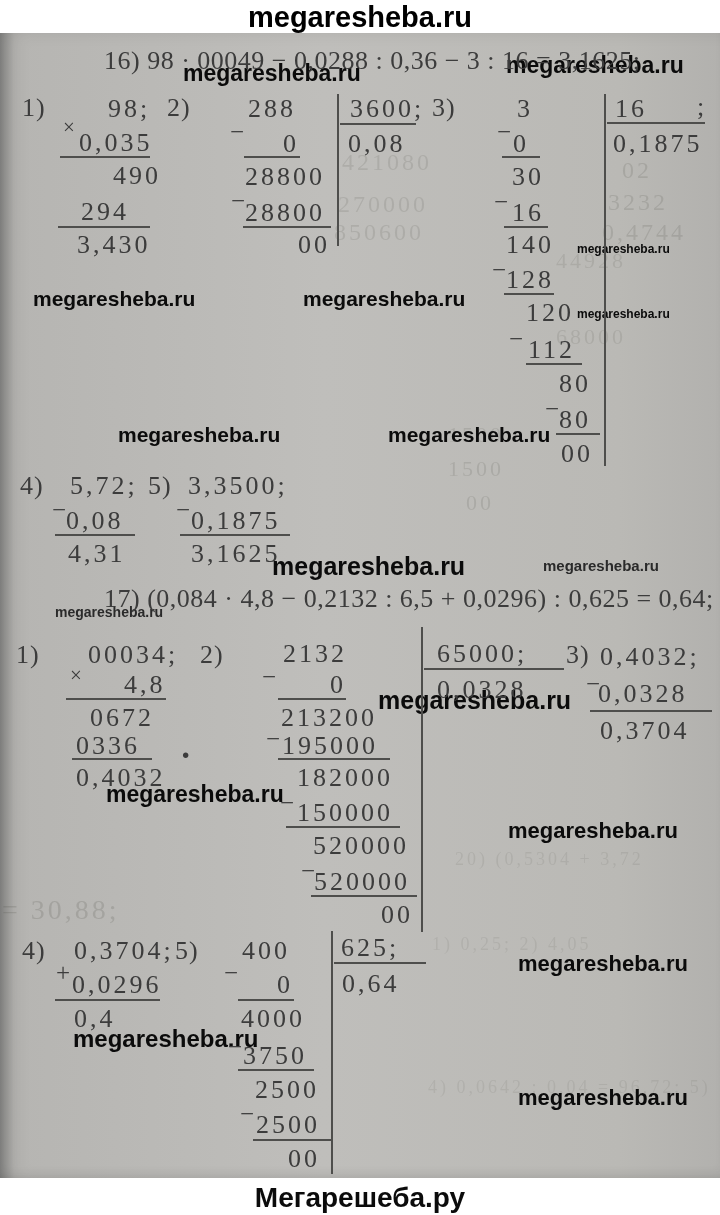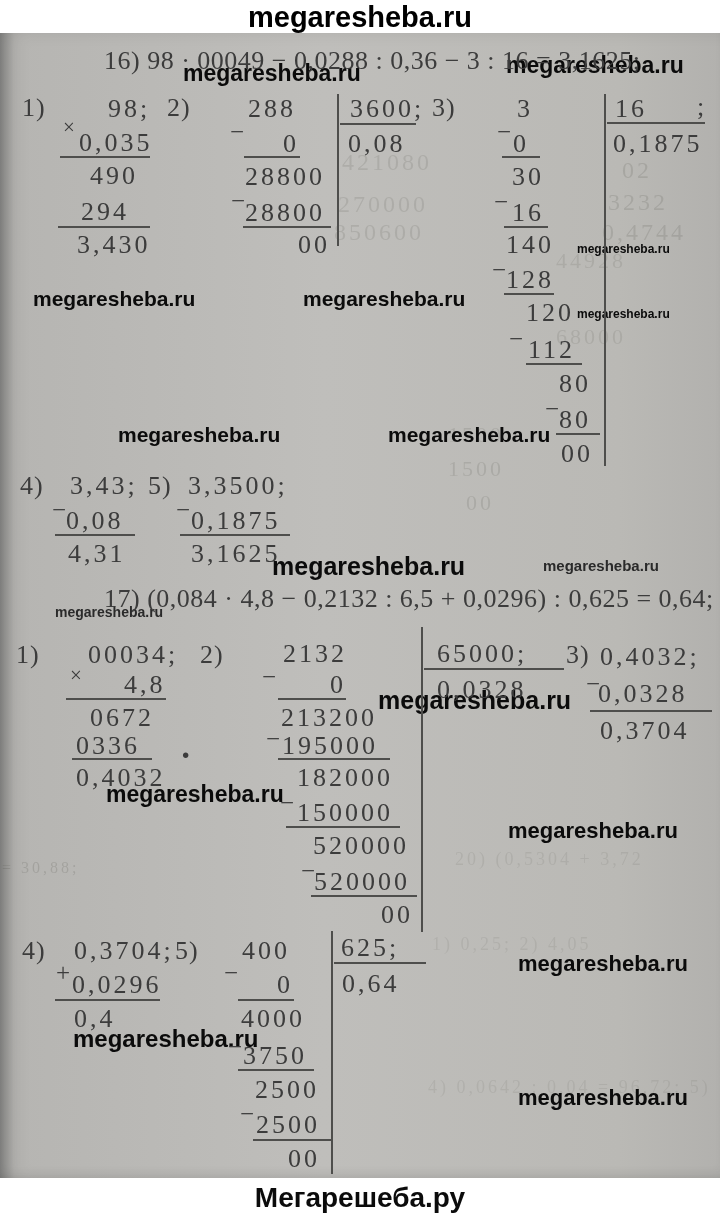--- a/index.html
+++ b/index.html
@@ -37,21 +37,21 @@
 <span class="ghost" style="left:338px;top:192px;font-size:24px;opacity:.14">270000</span>
 <span class="ghost" style="left:334px;top:220px;font-size:24px;opacity:.14">850600</span>
 <span class="ghost" style="left:622px;top:158px;font-size:24px;opacity:.16">02</span>
 <span class="ghost" style="left:608px;top:190px;font-size:24px;opacity:.16">3232</span>
 <span class="ghost" style="left:602px;top:220px;font-size:24px;opacity:.16">0,4744</span>
 <span class="ghost" style="left:556px;top:250px;font-size:22px;opacity:.13">44928</span>
 <span class="ghost" style="left:556px;top:326px;font-size:22px;opacity:.13">68000</span>
 <span class="ghost" style="left:448px;top:424px;font-size:22px;opacity:.15">1500</span>
 <span class="ghost" style="left:448px;top:458px;font-size:22px;opacity:.15">1500</span>
 <span class="ghost" style="left:466px;top:492px;font-size:22px;opacity:.15">00</span>
-<span class="ghost" style="left:2px;top:860px;font-size:16px;opacity:.18">= 30,88;</span>
+<span class="ghost" style="left:2px;top:896px;font-size:28px;opacity:.18">= 30,88;</span>
 <span class="ghost" style="left:455px;top:850px;font-size:18px;opacity:.11">20) (0,5304 + 3,72</span>
 <span class="ghost" style="left:432px;top:935px;font-size:18px;opacity:.10">1) 0,25; 2) 4,05</span>
 <span class="ghost" style="left:428px;top:1078px;font-size:18px;opacity:.10">4) 0,0642 : 0,04 = 96,72; 5)</span>
 
 <span class="wm" style="left:183px;top:62px;font-size:23px">megaresheba.ru</span>
 <span class="wm" style="left:506px;top:54px;font-size:23px">megaresheba.ru</span>
 <span class="wm" style="left:33px;top:288px;font-size:21px">megaresheba.ru</span>
 <span class="wm" style="left:303px;top:288px;font-size:21px">megaresheba.ru</span>
 <span class="wm" style="left:577px;top:243px;font-size:12px">megaresheba.ru</span>
 <span class="wm" style="left:577px;top:308px;font-size:12px">megaresheba.ru</span>
@@ -67,21 +67,21 @@
 <span class="wm" style="left:73px;top:1027px;font-size:24px">megaresheba.ru</span>
 <span class="wm" style="left:518px;top:1087px;font-size:22px">megaresheba.ru</span>
 
 <div class="head" style="left:104px;top:48px">16) 98 · 00049 − 0,0288 : 0,36 − 3 : 16 = 3,1625;</div>
 
 <span class="lbl" style="left:22px;top:95px">1)</span>
 <span class="num" style="left:108px;top:96px">98;</span>
 <span class="sign" style="left:63px;top:117px;font-size:21px">×</span>
 <span class="num" style="left:79px;top:130px">0,035</span>
 <div class="hl" style="left:60px;top:156px;width:90px"></div>
-<span class="num" style="left:90px;top:163px">490</span>
+<span class="num" style="left:113px;top:163px">490</span>
 <span class="num" style="left:81px;top:199px">294</span>
 <div class="hl" style="left:58px;top:226px;width:92px"></div>
 <span class="num" style="left:77px;top:232px">3,430</span>
 
 <span class="lbl" style="left:167px;top:95px">2)</span>
 <span class="num" style="left:248px;top:96px">288</span>
 <span class="sign" style="left:230px;top:119px">−</span>
 <span class="num" style="left:283px;top:131px">0</span>
 <div class="hl" style="left:244px;top:156px;width:56px"></div>
 <span class="num" style="left:245px;top:164px">28800</span>
@@ -116,21 +116,21 @@
 <span class="num" style="left:559px;top:407px">80</span>
 <div class="hl" style="left:556px;top:433px;width:44px"></div>
 <span class="num" style="left:561px;top:441px">00</span>
 <div class="vl" style="left:604px;top:94px;height:372px"></div>
 <span class="num" style="left:615px;top:96px">16</span>
 <span class="num" style="left:697px;top:94px">;</span>
 <div class="hl" style="left:607px;top:122px;width:98px"></div>
 <span class="num" style="left:613px;top:131px">0,1875</span>
 
 <span class="lbl" style="left:20px;top:473px">4)</span>
-<span class="num" style="left:70px;top:473px">3,43;</span>
+<span class="num" style="left:70px;top:473px">5,72;</span>
 <span class="sign" style="left:52px;top:497px">−</span>
 <span class="num" style="left:66px;top:508px">0,08</span>
 <div class="hl" style="left:55px;top:534px;width:80px"></div>
 <span class="num" style="left:68px;top:541px">4,31</span>
 
 <span class="lbl" style="left:148px;top:473px">5)</span>
 <span class="num" style="left:188px;top:473px">3,3500;</span>
 <span class="sign" style="left:176px;top:497px">−</span>
 <span class="num" style="left:191px;top:508px">0,1875</span>
 <div class="hl" style="left:180px;top:534px;width:110px"></div>

